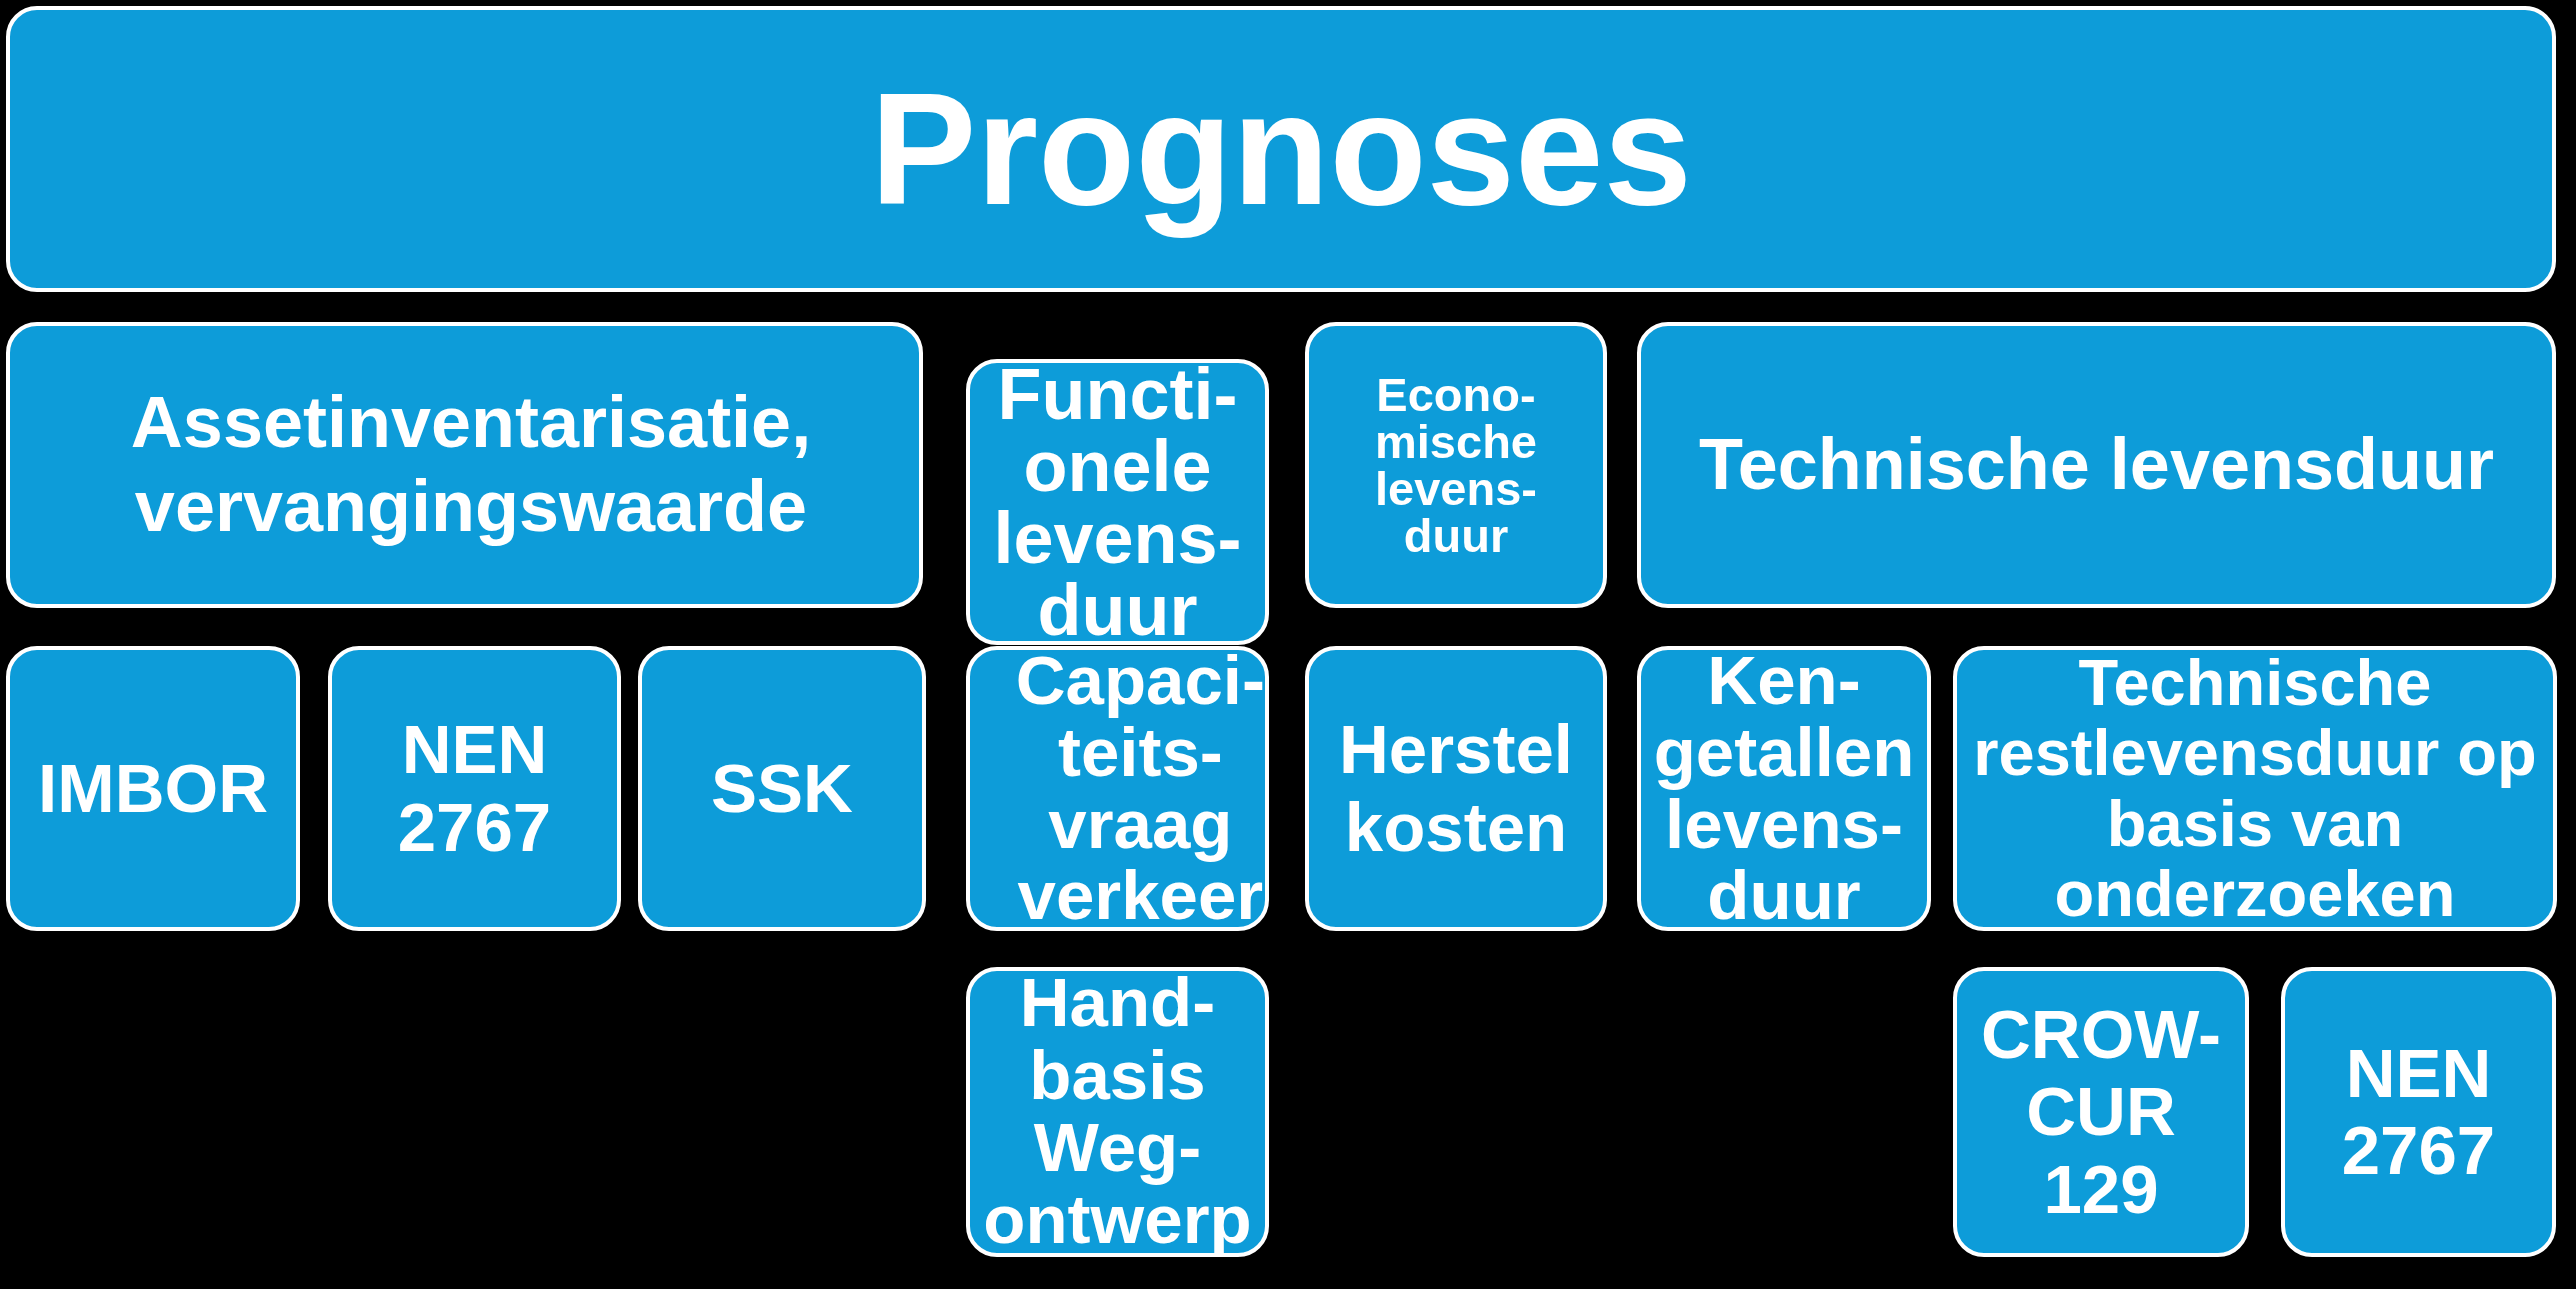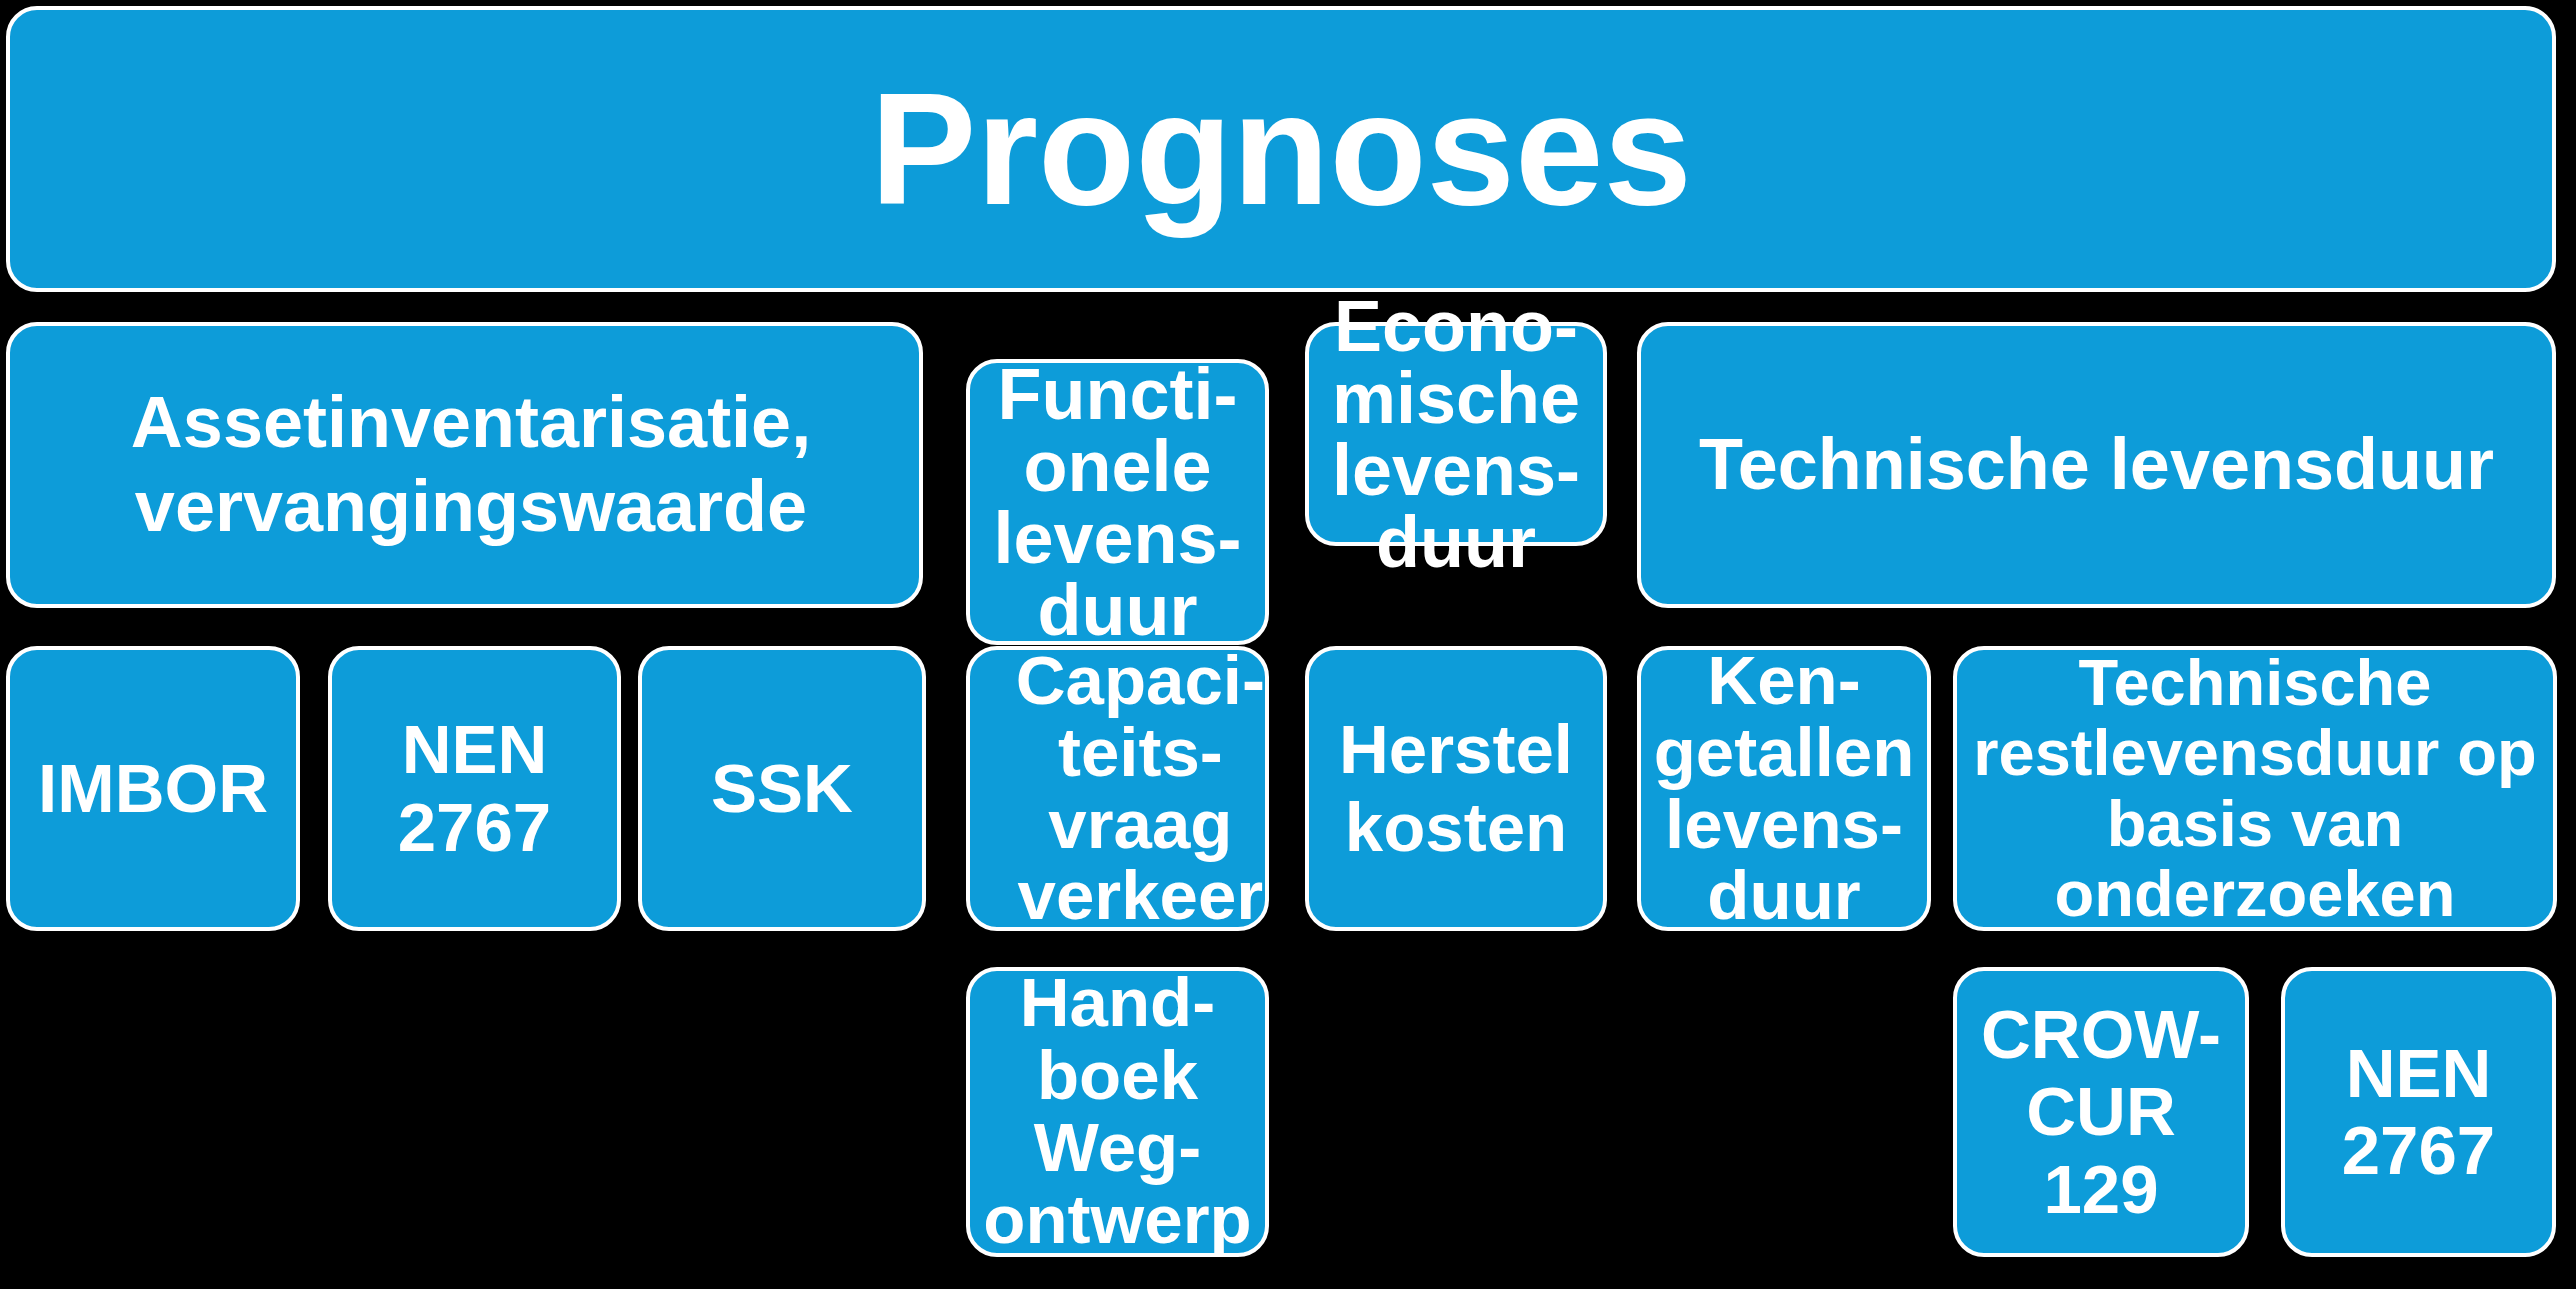--- a/index.html
+++ b/index.html
@@ -47,21 +47,21 @@
 vervangingswaarde</span>
   </div>
 
   <div class="box" style="left:966px; top:322px; width:303px; height:286px; font-size:72px; line-height:1.0;margin-top:37px;">
     <span class="label">Functi-
 onele
 levens-
 duur</span>
   </div>
 
-  <div class="box" style="left:1305px; top:322px; width:302px; height:224px; font-size:72px; line-height:1.0;">
+  <div class="box" style="left:1305px; top:322px; width:302px; height:286px; font-size:47px; line-height:1.0;">
     <span class="label">Econo-
 mische
 levens-
 duur</span>
   </div>
 
   <div class="box" style="left:6px; top:646px; width:294px; height:285px; font-size:69px; line-height:1.1;">
     <span class="label">IMBOR</span>
   </div>
 
@@ -99,21 +99,21 @@
 
   <div class="box" style="left:1953px; top:646px; width:604px; height:285px; font-size:65px; line-height:1.08;">
     <span class="label">Technische
 restlevensduur op
 basis van
 onderzoeken</span>
   </div>
 
   <div class="box" style="left:966px; top:967px; width:303px; height:290px; font-size:69px; line-height:1.05;">
     <span class="label">Hand-
-boek
+basis
 Weg-
 ontwerp</span>
   </div>
 
   <div class="box" style="left:1953px; top:967px; width:296px; height:290px; font-size:69px; line-height:1.12;">
     <span class="label">CROW-
 CUR
 129</span>
   </div>
 

